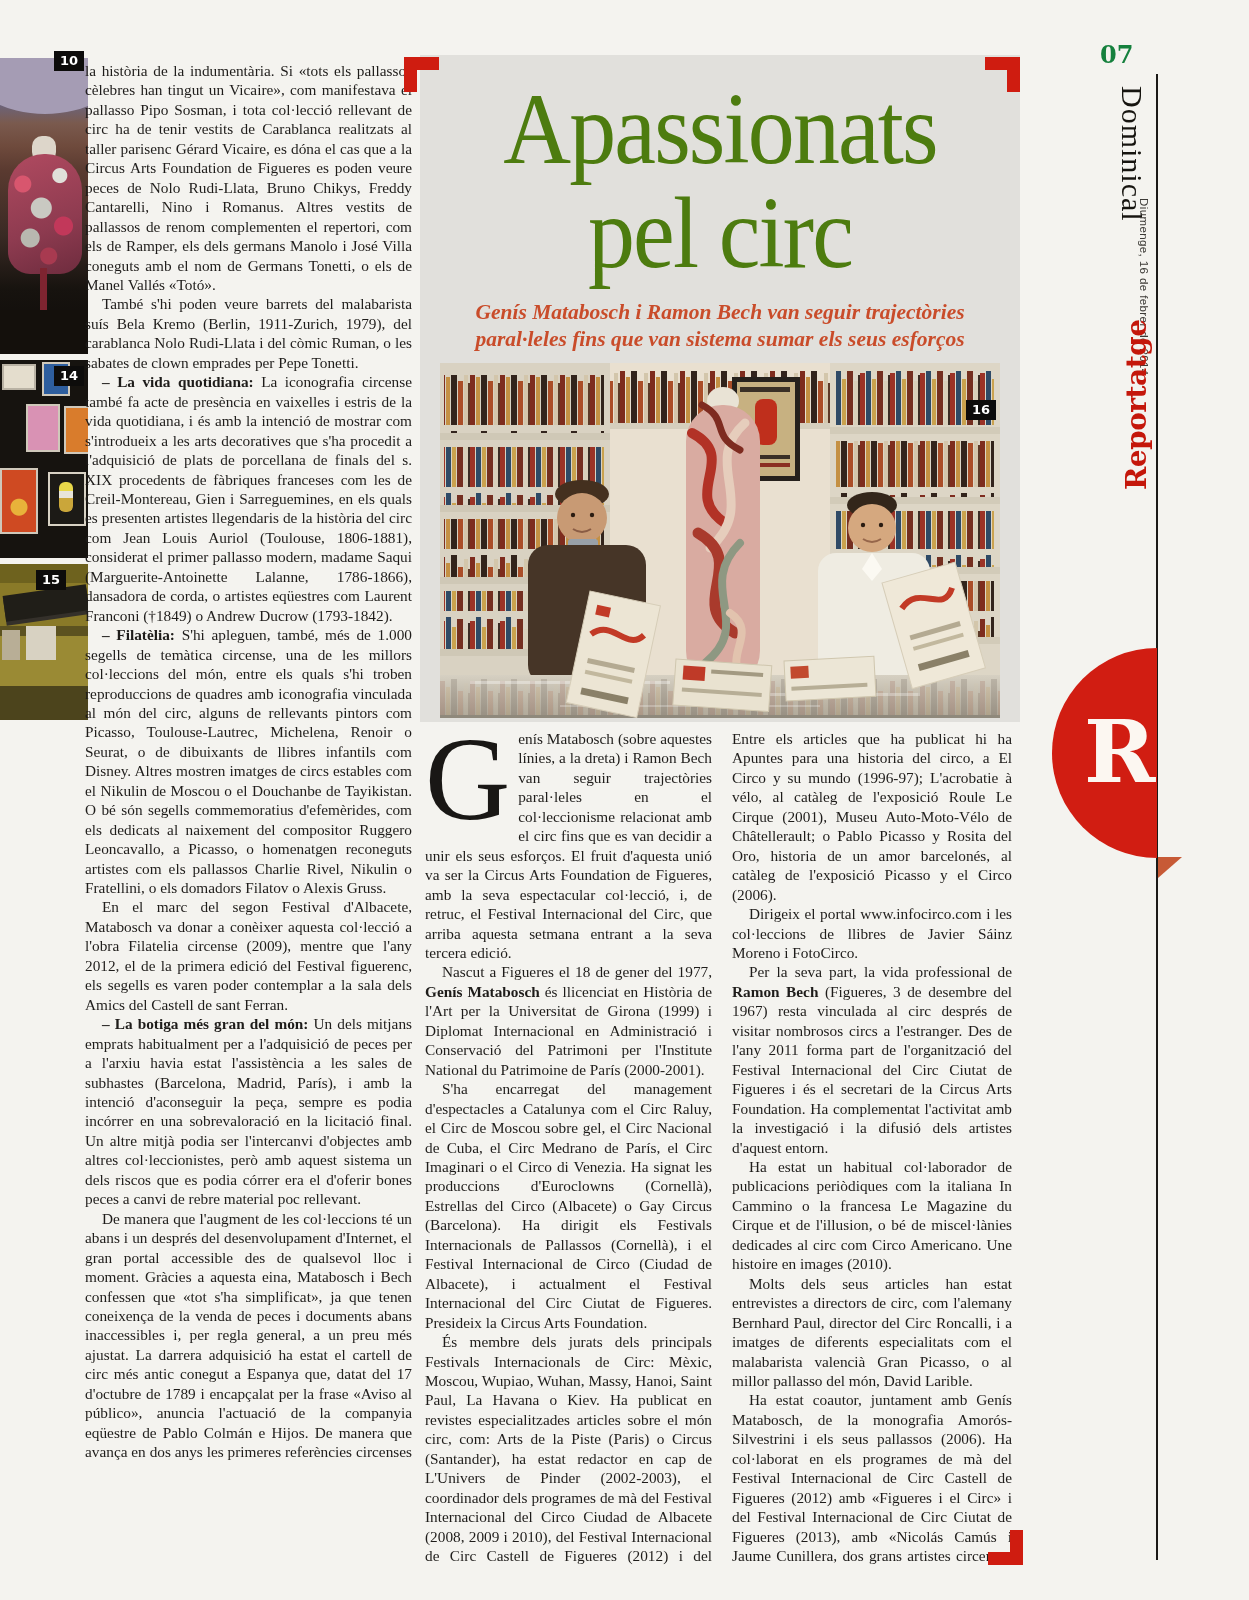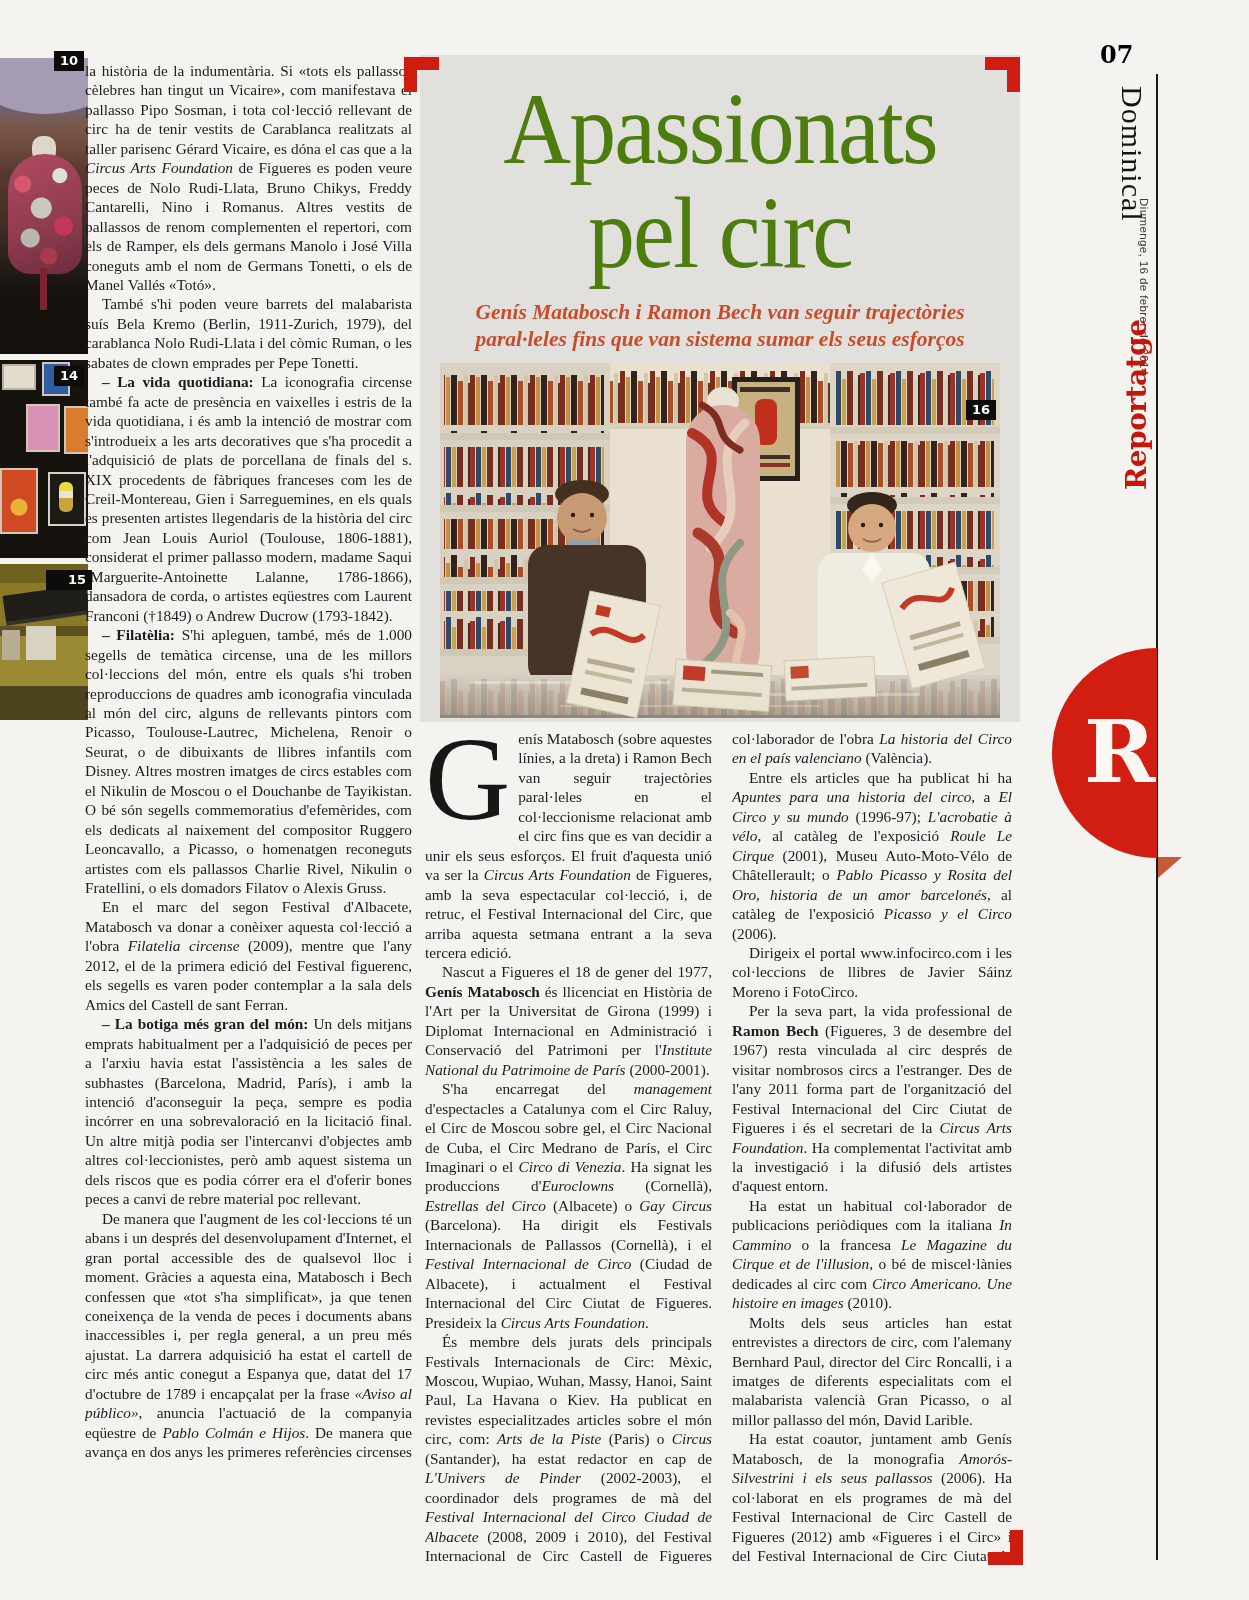--- a/index.html
+++ b/index.html
@@ -48,21 +48,21 @@
   #thumb-archive .box1{position:absolute;left:26px;top:62px;width:30px;height:34px;background:#d8d2c2;}
   #thumb-archive .box2{position:absolute;left:2px;top:66px;width:18px;height:30px;background:#b8ae96;}
   #thumb-archive .folder{position:absolute;left:4px;top:26px;width:84px;height:26px;background:#201e18;transform:rotate(-8deg);
     box-shadow:0 4px 0 #34302a;}
   
   #left-col{position:absolute;left:85px;top:61px;width:327px;height:1402px;overflow:hidden;
     font-size:15.3px;line-height:19.45px;text-align:justify;}
   #left-col p,.bodycol p{margin:0;text-indent:17px;}
   #left-col p:first-child{text-indent:0;}
   .b{font-weight:bold;}
-  .i{font-style:italic;}
+  .i{}
   
   #panel{position:absolute;left:420px;top:55px;width:600px;height:667px;background:#e1e0dc;}
   .corner{position:absolute;background:#cf1c10;z-index:6;}
   #c-tl-h{left:404px;top:57px;width:35px;height:13px;}
   #c-tl-v{left:404px;top:57px;width:13px;height:35px;}
   #c-tr-h{left:985px;top:57px;width:35px;height:13px;}
   #c-tr-v{left:1007px;top:57px;width:13px;height:35px;}
   #c-br-h{left:988px;top:1552px;width:35px;height:13px;}
   #c-br-v{left:1010px;top:1530px;width:13px;height:35px;}
   #headline{margin-top:22px;text-align:center;color:#4d7c0f;}
@@ -74,21 +74,21 @@
   #photo svg{display:block;}
   #photo-label{position:absolute;left:966px;top:367px;margin-top:33px;}
   
   .bodycol{position:absolute;top:729px;height:840px;overflow:hidden;
     font-size:15.3px;line-height:19.45px;text-align:justify;}
   #body-col1{left:425px;width:287px;}
   #body-col2{left:732px;width:280px;}
   .bodycol p:first-child{text-indent:0;}
   .drop{float:left;font-size:118px;line-height:94px;padding:4px 8px 0 0;color:#191715;}
   
-  #page-number{position:absolute;left:1100px;top:42px;font:bold 24px/26px "DejaVu Serif",serif;color:#000000;}
+  #page-number{position:absolute;left:1100px;top:42px;font:bold 24px/26px "DejaVu Serif",serif;color:#15803d;}
   #side-rule{position:absolute;left:1156px;top:74px;width:2px;height:1486px;background:#1b1917;}
   .vtext{position:absolute;white-space:nowrap;transform-origin:0 0;}
   #masthead{left:1151px;top:86px;transform:rotate(90deg);
     font:30px/38px "Liberation Serif",serif;color:#16140f;letter-spacing:1px;}
   #edition-date{left:1153px;top:198px;transform:rotate(90deg);
     font:11.5px/18px "Liberation Sans",sans-serif;color:#3c3a36;letter-spacing:.4px;}
   #section-name{left:1119px;top:490px;transform:rotate(-90deg);
     font:bold 28px/36px "DejaVu Serif",serif;color:#c4170b;letter-spacing:-.5px;}
   #r-logo{position:absolute;left:1052px;top:648px;width:105px;height:210px;
     background:#d11d12;border-radius:105px 0 0 105px;z-index:4;}
@@ -116,21 +116,21 @@
   <div class="stamp s5"></div>
   <div class="stamp s6"></div>
 </div>
 <div class="badge" style="left:54px;top:366px;">14</div>
 
 <div class="thumb" id="thumb-archive">
   <div class="folder"></div>
   <div class="box1"></div>
   <div class="box2"></div>
 </div>
-<div class="badge" style="left:46px;top:570px;padding-left:16px;">15</div>
+<div class="badge" style="left:36px;top:570px;">15</div>
 
 <div id="left-col">
     <p>la història de la indumentària. Si «tots els pallassos cèlebres han tingut un Vicaire», com manifestava el pallasso Pipo Sosman, i tota col·lecció rellevant de circ ha de tenir vestits de Carablanca realitzats al taller parisenc Gérard Vicaire, es dóna el cas que a la <span class="i">Circus Arts Foundation</span> de Figueres es poden veure peces de Nolo Rudi-Llata, Bruno Chikys, Freddy Cantarelli, Nino i Romanus. Altres vestits de pallassos de renom complementen el repertori, com els de Ramper, els dels germans Manolo i José Villa coneguts amb el nom de Germans Tonetti, o els de Manel Vallés «Totó».</p>
     <p>També s'hi poden veure barrets del malabarista suís Bela Kremo (Berlin, 1911-Zurich, 1979), del carablanca Nolo Rudi-Llata i del còmic Ruman, o les sabates de clown emprades per Pepe Tonetti.</p>
     <p><span class="b">– La vida quotidiana: </span>La iconografia circense també fa acte de presència en vaixelles i estris de la vida quotidiana, i és amb la intenció de mostrar com s'introdueix a les arts decoratives que s'ha procedit a l'adquisició de plats de porcellana de finals del s. XIX procedents de fàbriques franceses com les de Creil-Montereau, Gien i Sarreguemines, en els quals es presenten artistes llegendaris de la història del circ com Jean Louis Auriol (Toulouse, 1806-1881), considerat el primer pallasso modern, madame Saqui (Marguerite-Antoinette Lalanne, 1786-1866), dansadora de corda, o artistes eqüestres com Laurent Franconi (†1849) o Andrew Ducrow (1793-1842).</p>
     <p><span class="b">– Filatèlia: </span>S'hi apleguen, també, més de 1.000 segells de temàtica circense, una de les millors col·leccions del món, entre els quals s'hi troben reproduccions de quadres amb iconografia vinculada al món del circ, alguns de rellevants pintors com Picasso, Toulouse-Lautrec, Michelena, Renoir o Seurat, o de dibuixants de llibres infantils com Disney. Altres mostren imatges de circs estables com el Nikulin de Moscou o el Douchanbe de Tayikistan. O bé són segells commemoratius d'efemèrides, com els dedicats al naixement del compositor Ruggero Leoncavallo, a Picasso, o homenatgen reconeguts artistes com els pallassos Charlie Rivel, Nikulin o Fratellini, o els domadors Filatov o Alexis Gruss.</p>
     <p>En el marc del segon Festival d'Albacete, Matabosch va donar a conèixer aquesta col·lecció a l'obra <span class="i">Filatelia circense</span> (2009), mentre que l'any 2012, el de la primera edició del Festival figuerenc, els segells es varen poder contemplar a la sala dels Amics del Castell de sant Ferran.</p>
     <p><span class="b">– La botiga més gran del món: </span>Un dels mitjans emprats habitualment per a l'adquisició de peces per a l'arxiu havia estat l'assistència a les sales de subhastes (Barcelona, Madrid, París), i amb la intenció d'aconseguir la peça, sempre es podia incórrer en una sobrevaloració en la licitació final. Un altre mitjà podia ser l'intercanvi d'objectes amb altres col·leccionistes, però amb aquest sistema un dels riscos que es podia córrer era el d'oferir bones peces a canvi de rebre material poc rellevant.</p>
     <p>De manera que l'augment de les col·leccions té un abans i un després del desenvolupament d'Internet, el gran portal accessible des de qualsevol lloc i moment. Gràcies a aquesta eina, Matabosch i Bech confessen que «tot s'ha simplificat», ja que tenen coneixença de la venda de peces i documents abans inaccessibles i, per regla general, a un preu més ajustat. La darrera adquisició ha estat el cartell de circ més antic conegut a Espanya que, datat del 17 d'octubre de 1789 i encapçalat per la frase <span class="i">«Aviso al público»</span>, anuncia l'actuació de la companyia eqüestre de <span class="i">Pablo Colmán e Hijos</span>. De manera que avança en dos anys les primeres referències circenses de Madrid publicades per Raúl Eguizábal a <span class="i">Historias del Circo Price y otros circos de Madrid</span>.</p>
   </div>
@@ -279,21 +279,20 @@
 </div>
 <div class="badge" id="photo-label">16</div>
 
 <div class="bodycol" id="body-col1">
     <p><span class="drop">G</span>enís Matabosch (sobre aquestes línies, a la dreta) i Ramon Bech van seguir trajectòries paral·leles en el col·leccionisme relacionat amb el circ fins que es van decidir a unir els seus esforços. El fruit d'aquesta unió va ser la <span class="i">Circus Arts Foundation</span> de Figueres, amb la seva espectacular col·lecció, i, de retruc, el Festival Internacional del Circ, que arriba aquesta setmana entrant a la seva tercera edició.</p>
     <p>Nascut a Figueres el 18 de gener del 1977, <span class="b">Genís Matabosch</span> és llicenciat en Història de l'Art per la Universitat de Girona (1999) i Diplomat Internacional en Administració i Conservació del Patrimoni per l'<span class="i">Institute National du Patrimoine de París</span> (2000-2001).</p>
     <p>S'ha encarregat del <span class="i">management</span> d'espectacles a Catalunya com el Circ Raluy, el Circ de Moscou sobre gel, el Circ Nacional de Cuba, el Circ Medrano de París, el Circ Imaginari o el <span class="i">Circo di Venezia</span>. Ha signat les produccions d'<span class="i">Euroclowns</span> (Cornellà), <span class="i">Estrellas del Circo</span> (Albacete) o <span class="i">Gay Circus</span> (Barcelona). Ha dirigit els Festivals Internacionals de Pallassos (Cornellà), i el <span class="i">Festival Internacional de Circo</span> (Ciudad de Albacete), i actualment el Festival Internacional del Circ Ciutat de Figueres. Presideix la <span class="i">Circus Arts Foundation</span>.</p>
     <p>És membre dels jurats dels principals Festivals Internacionals de Circ: Mèxic, Moscou, Wupiao, Wuhan, Massy, Hanoi, Saint Paul, La Havana o Kiev. Ha publicat en revistes especialitzades articles sobre el món circ, com: <span class="i">Arts de la Piste</span> (Paris) o <span class="i">Circus</span> (Santander), ha estat redactor en cap de <span class="i">L'Univers de Pinder</span> (2002-2003), el coordinador dels programes de mà del <span class="i">Festival Internacional del Circo Ciudad de Albacete</span> (2008, 2009 i 2010), del Festival Internacional de Circ Castell de Figueres (2012) i del Festival Internacionals de Circ Ciutat de Figueres (2013), amb l'aportació «Nicolás Camús i Jaume Cunillera, dos grans artistes circenses figuerencs» en col·laboració amb Ramon Bech (2013). Ha escrit  (2004),  (2006, en col·laboració amb Ramon Bech) o  (2009). Ha estat</p>
   </div>
 <div class="bodycol" id="body-col2">
-    <p>col·laborador de l'obra <span class="i">La historia del Circo en el país valenciano</span> (València).</p>
     <p>Entre els articles que ha publicat hi ha <span class="i">Apuntes para una historia del circo</span>, a <span class="i">El Circo y su mundo</span> (1996-97); <span class="i">L'acrobatie à vélo</span>, al catàleg de l'exposició <span class="i">Roule Le Cirque</span> (2001), Museu Auto-Moto-Vélo de Châtellerault; o <span class="i">Pablo Picasso y Rosita del Oro, historia de un amor barcelonés</span>, al catàleg de l'exposició <span class="i">Picasso y el Circo</span> (2006).</p>
     <p>Dirigeix el portal www.infocirco.com i les col·leccions de llibres de Javier Sáinz Moreno i FotoCirco.</p>
     <p>Per la seva part, la vida professional de <span class="b">Ramon Bech</span> (Figueres, 3 de desembre del 1967) resta vinculada al circ després de visitar nombrosos circs a l'estranger. Des de l'any 2011 forma part de l'organització del Festival Internacional del Circ Ciutat de Figueres i és el secretari de la <span class="i">Circus Arts Foundation</span>. Ha complementat l'activitat amb la investigació i la difusió dels artistes d'aquest entorn.</p>
     <p>Ha estat un habitual col·laborador de publicacions periòdiques com la italiana <span class="i">In Cammino</span> o la francesa <span class="i">Le Magazine du Cirque et de l'illusion</span>, o bé de miscel·lànies dedicades al circ com <span class="i">Circo Americano. Une histoire en images</span> (2010).</p>
     <p>Molts dels seus articles han estat entrevistes a directors de circ, com l'alemany Bernhard Paul, director del Circ Roncalli, i a imatges de diferents especialitats com el malabarista valencià Gran Picasso, o al millor pallasso del món, David Larible.</p>
     <p>Ha estat coautor, juntament amb Genís Matabosch, de la monografia <span class="i">Amorós-Silvestrini i els seus pallassos</span> (2006). Ha col·laborat en els programes de mà del Festival Internacional de Circ Castell de Figueres (2012) amb «Figueres i el Circ» i del Festival Internacional de Circ Ciutat de Figueres (2013), amb «Nicolás Camús i Jaume Cunillera, dos grans artistes circenses figuerencs», en col·laboració amb Genís Matabosch (2013).</p>
   </div>
 
 <div id="page-number">07</div>
 <div id="side-rule"></div>

